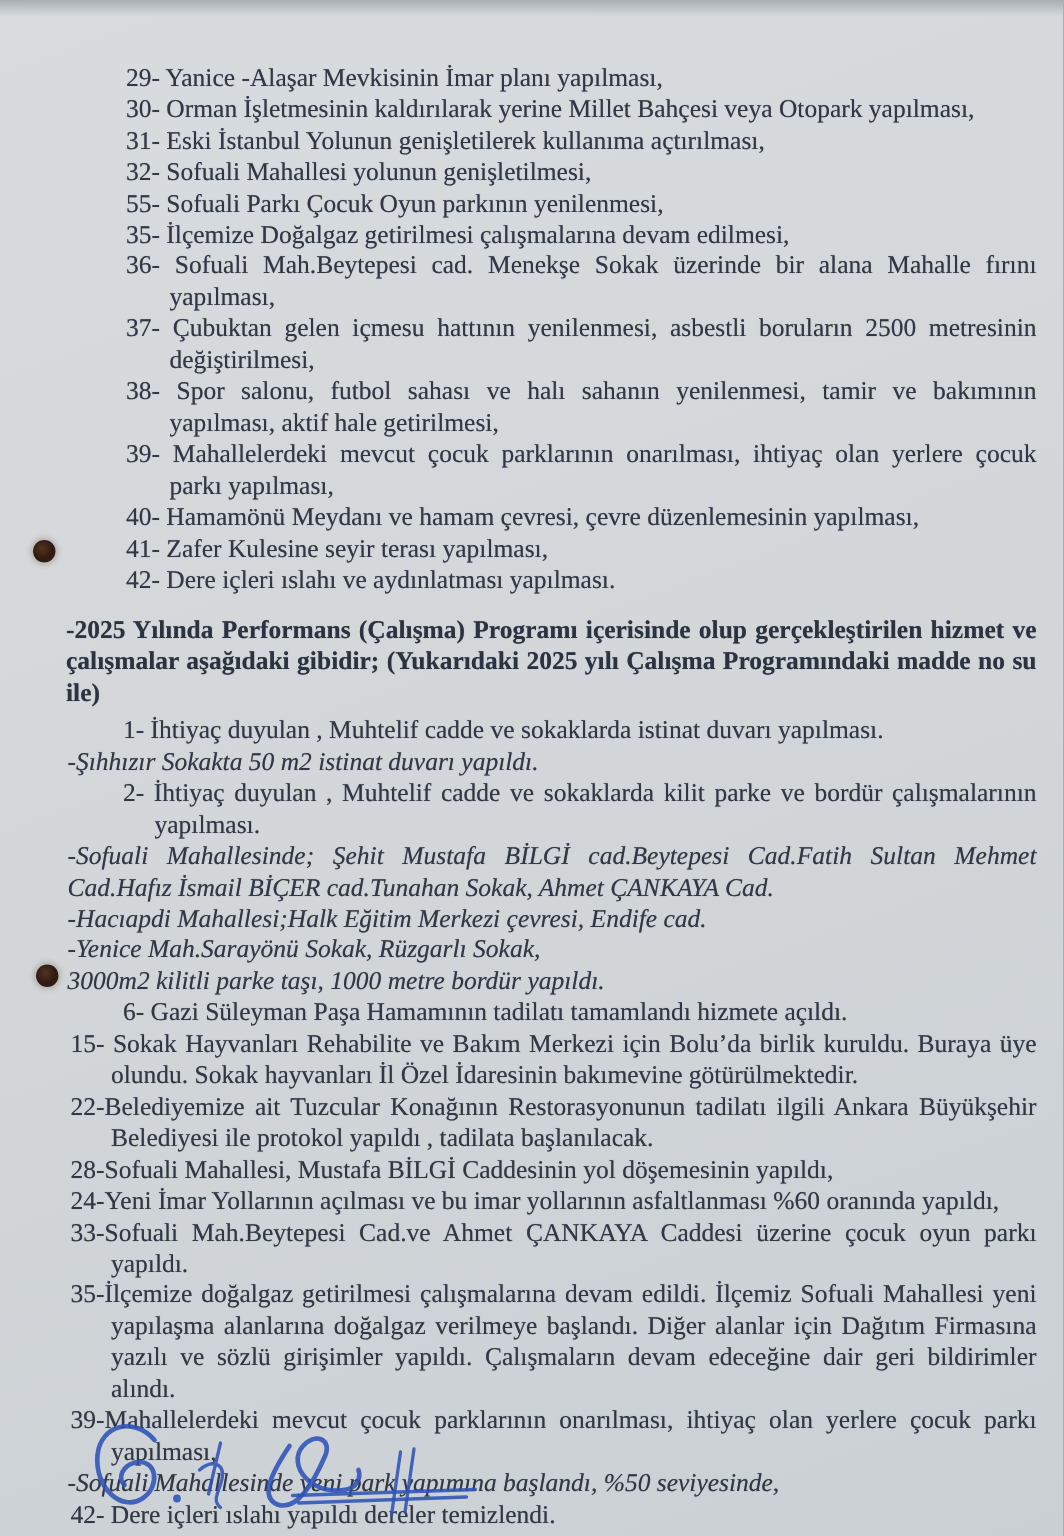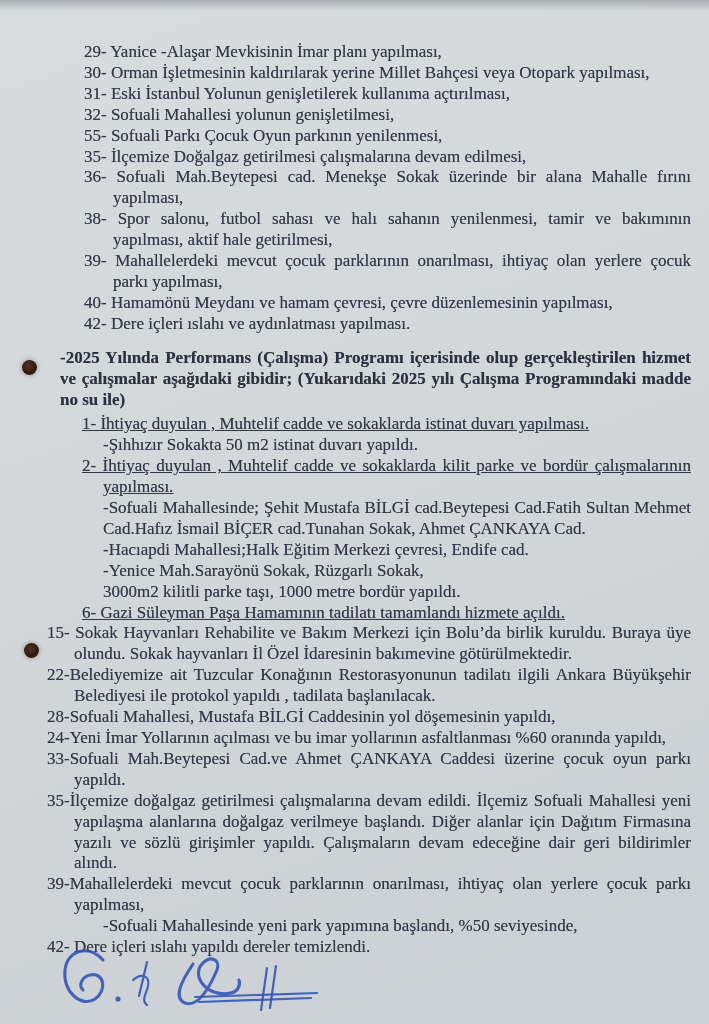--- a/index.html
+++ b/index.html
@@ -16,25 +16,25 @@
   .page::before{ 
     content:"";position:absolute;left:0;right:0;top:0;height:11px;
     background:linear-gradient(#a9aeb2,rgba(169,174,178,0));
     pointer-events:none;
   }
   .content{position:relative;padding:42px 18px 0 0;font-size:17px;line-height:20.9px;}
   .content p{margin:0;text-align:justify;}
   
   .l1{padding-left:113px;text-indent:-29px;}
   
-  .heading{padding-left:60px;font-weight:700;margin-top:13px !important;margin-bottom:4px !important;color:#2b3240;}
+  .heading{padding-left:44px;font-weight:700;margin-top:13px !important;margin-bottom:4px !important;color:#2b3240;}
   
-  .it1{padding-left:103px;text-indent:-21px;text-decoration:underline;} 
+  .it1{padding-left:103px;text-indent:-21px;} 
   .it2{padding-left:74px;text-indent:-27px;} 
-  .sub{padding-left:103px;}                   
+  .sub{padding-left:45px;font-style:italic;}                   
   
   .punch{
     position:absolute;width:15px;height:15px;border-radius:50%;
     background:radial-gradient(circle at 42% 38%,#54341f 0%,#2e1a10 55%,#3a2315 100%);
     box-shadow:0 0 3px 2px rgba(140,125,115,.35);
   }
   .punch-top{left:22px;top:360px;}
   .punch-bottom{left:24px;top:643px;}
   
   .signature{position:absolute;left:55px;top:936px;width:310px;height:88px;pointer-events:none;}
@@ -53,23 +53,25 @@
   <div class="content">
 
     <div>
       <p class="l1">29- Yanice -Alaşar Mevkisinin İmar planı yapılması,</p>
       <p class="l1">30- Orman İşletmesinin kaldırılarak yerine Millet Bahçesi veya Otopark yapılması,</p>
       <p class="l1">31- Eski İstanbul Yolunun genişletilerek kullanıma açtırılması,</p>
       <p class="l1">32- Sofuali Mahallesi yolunun genişletilmesi,</p>
       <p class="l1">55- Sofuali Parkı Çocuk Oyun parkının yenilenmesi,</p>
       <p class="l1">35- İlçemize Doğalgaz getirilmesi çalışmalarına devam edilmesi,</p>
       <p class="l1">36- Sofuali Mah.Beytepesi cad. Menekşe Sokak üzerinde bir alana Mahalle fırını yapılması,</p>
+      <p class="l1">37- Çubuktan gelen içmesu hattının yenilenmesi, asbestli boruların 2500 metresinin değiştirilmesi,</p>
       <p class="l1">38- Spor salonu, futbol sahası ve halı sahanın yenilenmesi, tamir ve bakımının yapılması, aktif hale getirilmesi,</p>
       <p class="l1">39- Mahallelerdeki mevcut çocuk parklarının onarılması, ihtiyaç olan yerlere çocuk parkı yapılması,</p>
       <p class="l1">40- Hamamönü Meydanı ve hamam çevresi, çevre düzenlemesinin yapılması,</p>
+      <p class="l1">41- Zafer Kulesine seyir terası yapılması,</p>
       <p class="l1">42- Dere içleri ıslahı ve aydınlatması yapılması.</p>
     </div>
 
     <p class="heading">-2025 Yılında Performans (Çalışma) Programı içerisinde olup gerçekleştirilen hizmet ve çalışmalar aşağıdaki gibidir; (Yukarıdaki 2025 yılı Çalışma Programındaki madde no su ile)</p>
 
     <div>
       <p class="it1">1- İhtiyaç duyulan , Muhtelif cadde ve sokaklarda istinat duvarı yapılması.</p>
       <p class="sub">-Şıhhızır Sokakta 50 m2 istinat duvarı yapıldı.</p>
       <p class="it1">2- İhtiyaç duyulan , Muhtelif cadde ve sokaklarda kilit parke ve bordür çalışmalarının yapılması.</p>
       <p class="sub">-Sofuali Mahallesinde; Şehit Mustafa BİLGİ cad.Beytepesi Cad.Fatih Sultan Mehmet Cad.Hafız İsmail BİÇER cad.Tunahan Sokak, Ahmet ÇANKAYA Cad.</p>

